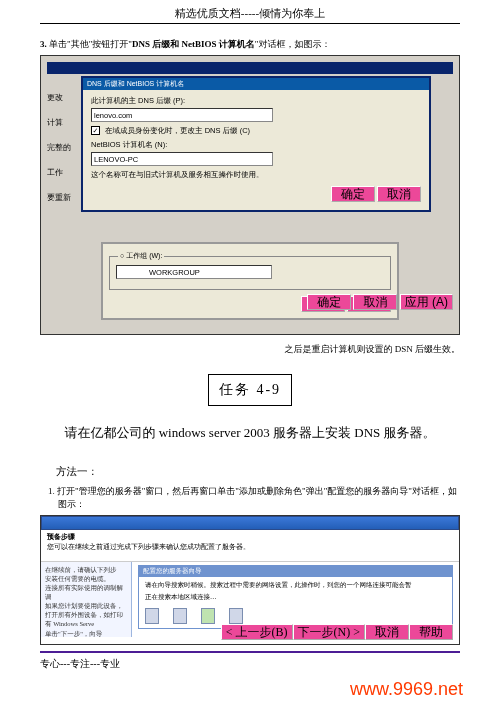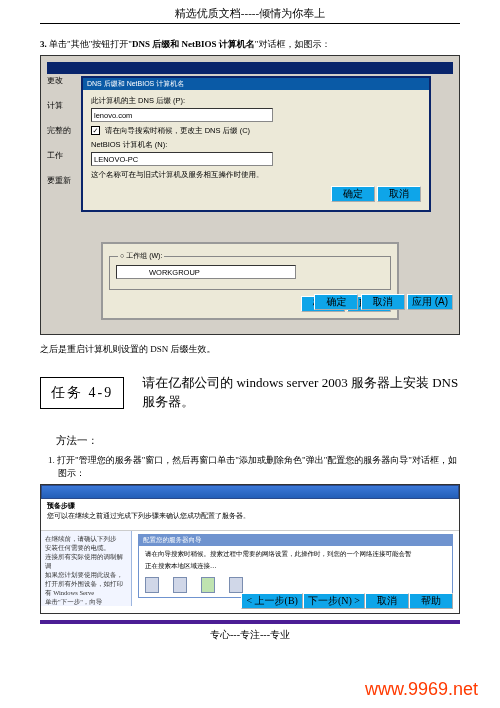--- a/index.html
+++ b/index.html
@@ -33,21 +33,21 @@
     padding: 6px 6px 6px 6px;
     position: relative;
     height: 280px;
     font-family: "SimSun", sans-serif;
     font-size: 8px;
     color: #000;
   }
   .shot .leftlabels {
     position: absolute;
     left: 6px;
-    top: 19px;
+    top: 36px;
     display: flex;
     flex-direction: column;
     gap: 14px;
     color: #000;
   }
   .titlebar-fake {
     background: #08246b;
     color: #fff;
     height: 12px;
     padding: 1px 4px;
@@ -94,23 +94,23 @@
     line-height: 7px;
     font-size: 7px;
     margin-right: 3px;
   }
   .btn {
     display: inline-block;
     min-width: 44px;
     height: 16px;
     line-height: 14px;
     text-align: center;
-    background: #0ea5e9;
+    background: #ec4899;
     border: 1px outset #fff;
-    font-size: 10px;
+    font-size: 12px;
     padding: 0 4px;
   }
   .btn-row { text-align: right; margin-top: 6px; }
   .groupbox {
     border: 1px solid #888;
     padding: 6px;
     margin-top: 6px;
     position: relative;
   }
   .glabel {
@@ -127,23 +127,23 @@
     top: 186px;
     background: #ece9d8;
     border: 2px solid #999;
     padding: 6px;
   }
   .bottomrow {
     position: absolute;
     left: 6px; right: 6px; bottom: 24px;
     text-align: right;
   }
-  .posttext { font-size: 9px; margin: 6px 0 18px; }
+  .posttext { font-size: 9px; margin: 6px 0 18px; text-align: right; }
   
-  .taskrow { display: flex; align-items: center; gap: 18px; margin: 6px 0 22px 0; }
+  .taskrow { display: flex; align-items: center; gap: 18px; margin: 6px 0 22px 0; flex-direction: column; }
   .taskbox {
     border: 1.5px solid #000;
     padding: 6px 10px;
     font-size: 14px;
     letter-spacing: 2px;
     white-space: nowrap;
   }
   .tasktxt { font-size: 13px; line-height: 1.45; }
   .method { font-size: 10.5px; margin-left: 16px; }
   .step1 { font-size: 9px; margin: 6px 0 4px 18px; text-indent: -10px; }
@@ -205,30 +205,30 @@
     padding: 4px 6px;
   }
   .servericons { display: flex; gap: 14px; margin-top: 6px; }
   .srvicon { width: 14px; height: 16px; background: #d0d7e8; border: 1px solid #7a8db0; }
   .srvicon.g { background: #bfe3b0; }
   .shot2 .btmbar {
     position: absolute;
     bottom: 4px; right: 6px; display: flex; 
   }
   .footer {
-    text-align: center;
+    text-align: left;
     font-size: 10px;
-    border-top: 4px solid #4c1d95;
+    border-top: 2px solid #4c1d95;
     margin-top: 1px;
     padding-top: 4px;
   }
   .watermark {
     position: absolute;
     bottom: 8px;
-    right: 22px;
+    right: 37px;
     color: #ff3a00;
     font-size: 18px;
     font-family: Arial, sans-serif;
   }
   .mlabel { display:block; margin-bottom:2px; }
 </style>
 </head>
 <body>
 
 <div class="page">
@@ -249,36 +249,36 @@
       <span>要重新</span>
     </div>
 
     <div class="innerwin">
       <div class="tb">DNS 后缀和 NetBIOS 计算机名</div>
       <div class="innerbody">
         <span class="mlabel">此计算机的主 DNS 后缀 (P):</span>
         <input class="fld" value="lenovo.com" style="">
         <div style="margin:4px 0;">
           <span class="chk">✓</span>
-          <span>请在向导搜索时稍候，更改主 DNS 后缀 (C)</span>
+          <span>在域成员身份变化时，更改主 DNS 后缀 (C)</span>
         </div>
         <span class="mlabel">NetBIOS 计算机名 (N):</span>
         <input class="fld" value="LENOVO-PC" style="">
         <div>这个名称可在与旧式计算机及服务相互操作时使用。</div>
         <div class="btn-row">
           <span class="btn">确定</span>
           <span class="btn">取消</span>
         </div>
       </div>
     </div>
 
     <div class="lowerwin">
       <div class="groupbox">
         <span class="glabel">○ <span>工作组 (W):</span></span>
-        <input class="fld" style="width: 180px; padding-left: 32px;" value="WORKGROUP">
+        <input class="fld" style="width: 156px; padding-left: 32px;" value="WORKGROUP">
       </div>
       <div class="btn-row">
         <span class="btn">确定</span>
         <span class="btn">取消</span>
       </div>
     </div>
 
     <div class="bottomrow">
       <span class="btn">确定</span>
       <span class="btn">取消</span>

